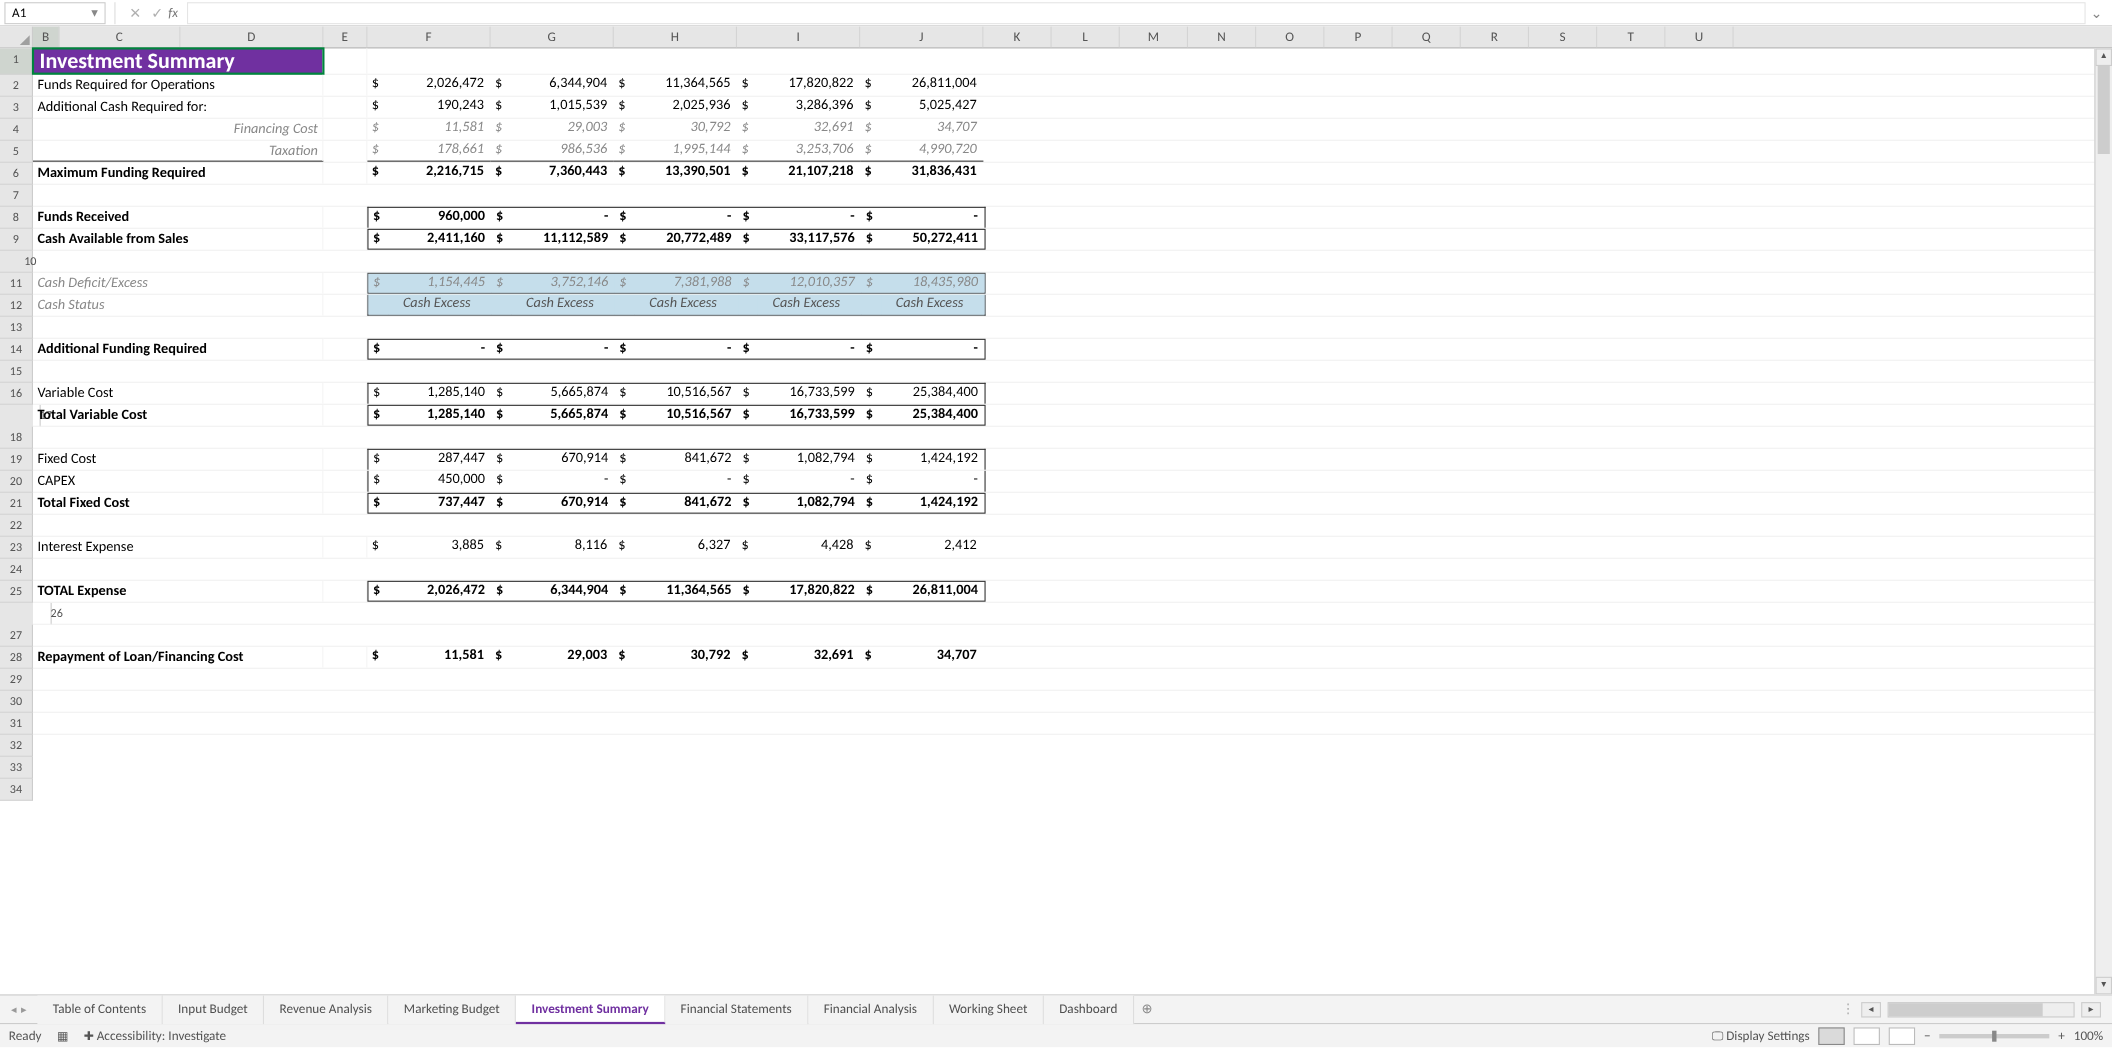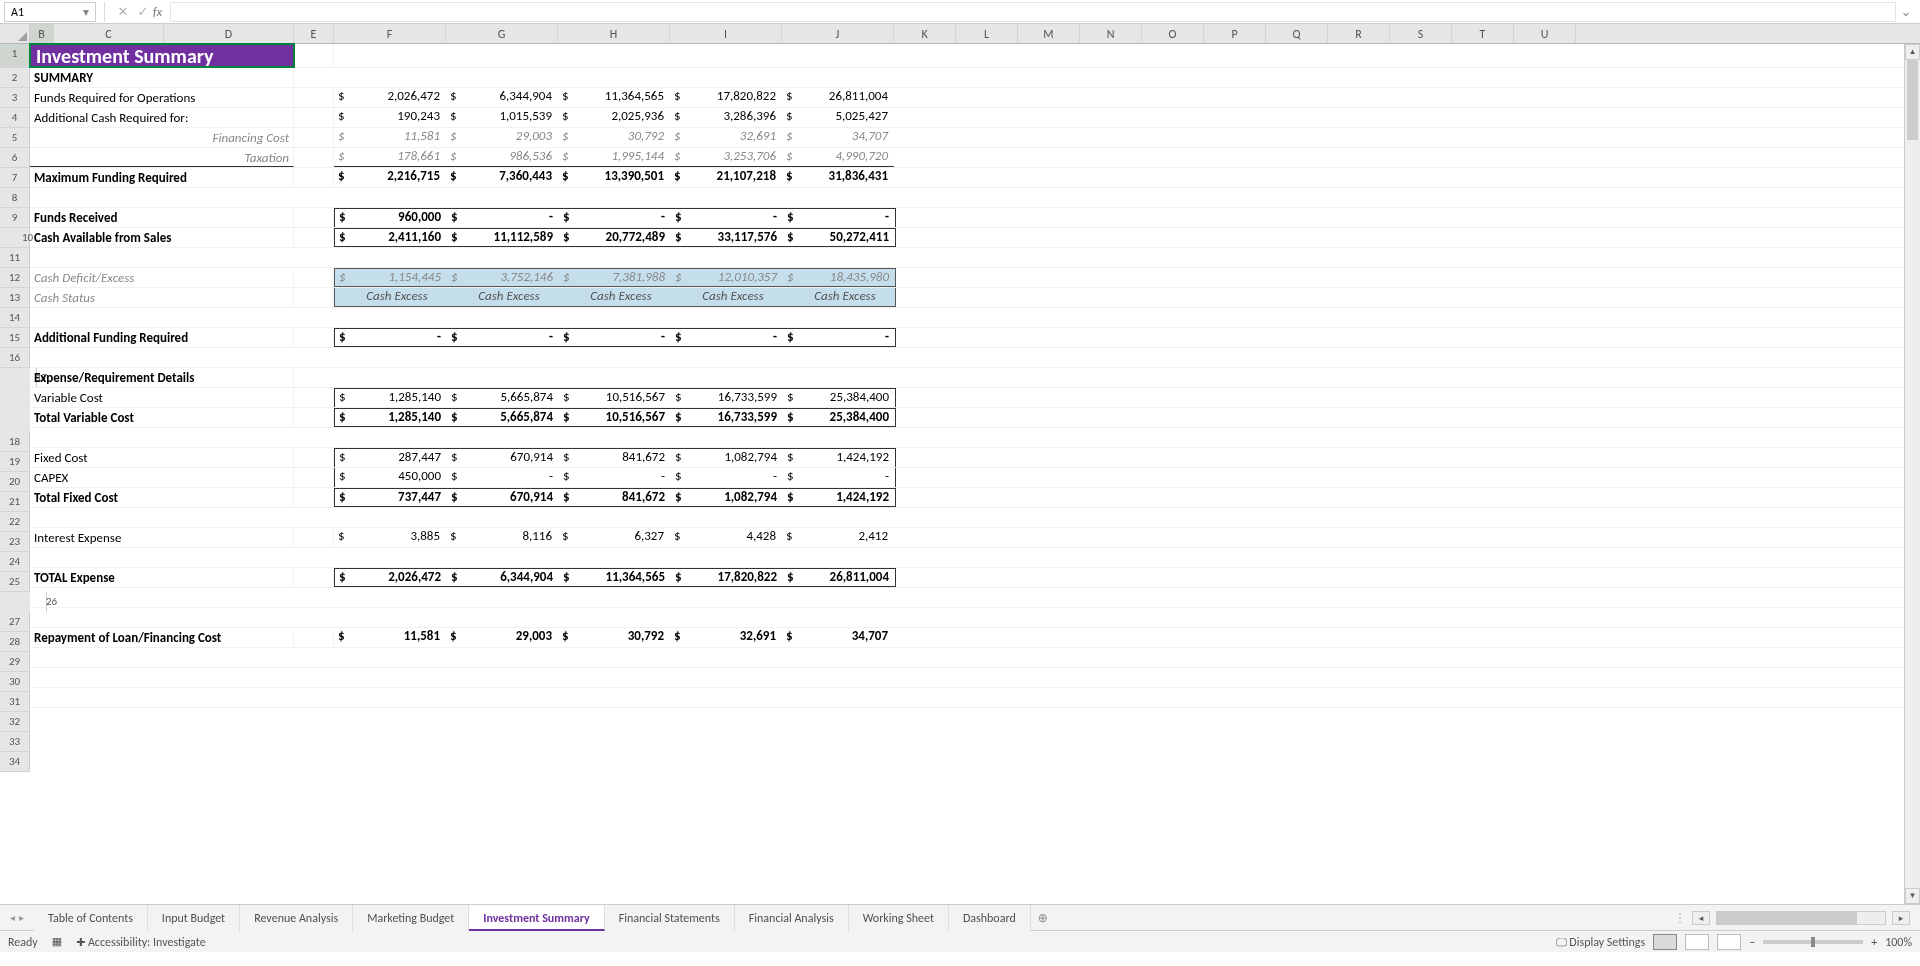--- a/index.html
+++ b/index.html
@@ -136,21 +136,21 @@
         <div class="rh" style="height: 20px;">8</div>
         <div class="rh" style="height: 20px;">9</div>
         <div class="rh" style="height: 20px; padding-left: 22px;">10</div>
         <div class="rh" style="height: 20px;">11</div>
         <div class="rh" style="height: 20px;">12</div>
         <div class="rh" style="height: 20px;">13</div>
         <div class="rh" style="height: 20px;">14</div>
         <div class="rh" style="height: 20px;">15</div>
         <div class="rh" style="height: 20px;">16</div>
         <div class="rh" style="height: 20px; margin-left: 36px;">17</div>
-        <div class="rh" style="height: 20px; margin-top: 44px;">18</div>
+        <div class="rh" style="height: 20px;">18</div>
         <div class="rh" style="height: 20px;">19</div>
         <div class="rh" style="height: 20px;">20</div>
         <div class="rh" style="height: 20px;">21</div>
         <div class="rh" style="height: 20px;">22</div>
         <div class="rh" style="height: 20px;">23</div>
         <div class="rh" style="height: 20px;">24</div>
         <div class="rh" style="height: 20px;">25</div>
         <div class="rh" style="height: 20px; margin-left: 46px;">26</div>
         <div class="rh" style="height: 20px;">27</div>
         <div class="rh" style="height: 20px; text-align: center;">28</div>
@@ -159,23 +159,20 @@
         <div class="rh" style="height: 20px;">31</div>
         <div class="rh" style="height: 20px;">32</div>
         <div class="rh" style="height: 20px;">33</div>
         <div class="rh" style="height: 20px;">34</div>
       </div>
     <div class="cells" id="cellsArea">
         <div class="row h24">
           <div class="c title active-cell">Investment Summary</div>
           <div class="c cE"></div>
         </div>
-        <div class="row">
-          <div class="c label-span boldlbl">SUMMARY</div>
-        </div>
         <div class="row money-row">
           <div class="c label-span">Funds Required for Operations</div>
           <div class="c cE"></div>
           <div class="money-pair ">
             <div class="sym   ">$</div>
             <div class="val ">2,026,472</div>
           </div>
           <div class="money-pair ">
             <div class="sym   ">$</div>
             <div class="val ">6,344,904</div>
@@ -416,23 +413,20 @@
             <div class="sym  boldlbl ">$</div>
             <div class="val boldlbl ">-</div>
           </div>
             <div class="money-pair ">
             <div class="sym  boldlbl ">$</div>
             <div class="val boldlbl ">-</div>
           </div>
           </div>
         </div>
         <div class="row"></div>
-        <div class="row">
-          <div class="c label-span boldlbl">Expense/Requirement Details</div>
-        </div>
         <div class="row money-row">
           <div class="c label-span">Variable Cost</div>
           <div class="c cE"></div>
           <div style="display:flex;border:1px solid #333;border-bottom:none">
             <div class="money-pair ">
             <div class="sym   ">$</div>
             <div class="val ">1,285,140</div>
           </div>
             <div class="money-pair ">
             <div class="sym   ">$</div>

